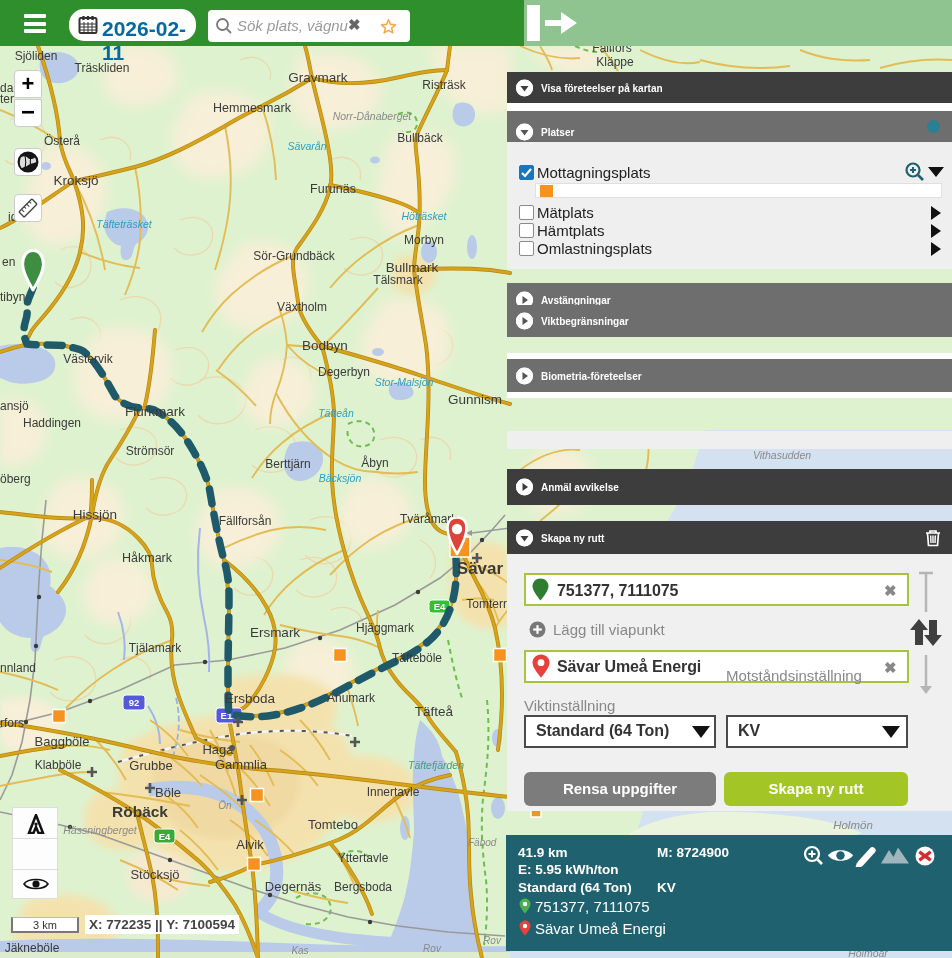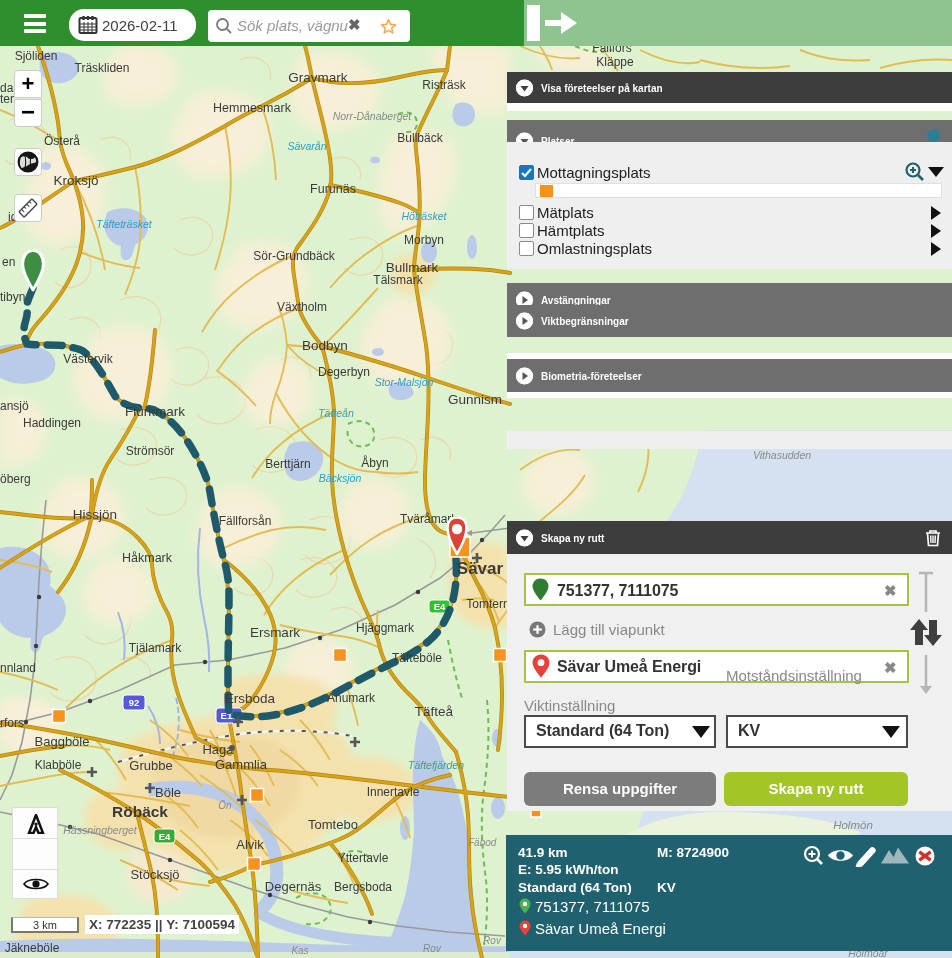--- a/index.html
+++ b/index.html
@@ -5,21 +5,21 @@
 * { margin:0; padding:0; box-sizing:border-box; }
 html,body { width:952px; height:958px; overflow:hidden; font-family:"Liberation Sans",sans-serif; }
 #stage { position:relative; width:952px; height:958px; overflow:hidden; background:#ddf2d0; }
 #mapsvg { position:absolute; left:0; top:0; }
 
 #hdr { position:absolute; left:0; top:0; width:952px; height:46px; z-index:30; }
 #hdrL { position:absolute; left:0; top:0; width:524px; height:46px; background:#2f8f2d; }
 #hdrR { position:absolute; left:524px; top:0; width:428px; height:46px; background:#8fc38f; }
 .hbar { position:absolute; left:24px; width:22px; height:4px; background:#fff; border-radius:1px; }
 #datebox { position:absolute; left:69px; top:9px; width:127px; height:32px; background:#fff; border-radius:15px; z-index:31; }
-#datetxt { position:absolute; left:33px; top:8px; font-size:15px; font-weight:normal; color:#404040; }
+#datetxt { position:absolute; left:33px; top:8px; font-size:21px; font-weight:bold; color:#0369a1; }
 #searchbox { position:absolute; left:208px; top:10px; width:202px; height:32px; background:#fff; border-radius:4px; z-index:31; }
 #ph { position:absolute; left:29px; top:7px; font-size:15px; font-style:italic; color:#9a9a9a; }
 #sx { position:absolute; left:140px; top:6px; font-size:15px; font-weight:bold; color:#666; font-style:normal;}
 #wbar { position:absolute; left:527px; top:5px; width:13px; height:36px; background:#fff; z-index:31; }
 
 .bar { position:absolute; left:507px; width:445px; color:#fff; font-weight:bold; font-size:10px; z-index:20; }
 .bar .t { position:absolute; left:34px; top:50%; transform:translateY(-50%); }
 .circ { position:absolute; left:9px; top:50%; transform:translateY(-50%); width:17px; height:17px; background:#fff; border-radius:50%; }
 .circ svg { position:absolute; left:0; top:0; }
 .dark { background:#3d3d3d; }
@@ -455,21 +455,21 @@
 <div class="bar dark" style="top:72px;height:31px">
       <span class="circ">
         <svg width="17" height="17">
           <circle cx="8.5" cy="8.5" r="8.5" fill="#fff"></circle>
           <path d="M4.5 6.5 L12.5 6.5 L8.5 12 Z" fill="#3d3d3d"></path>
         </svg>
       </span>
       <span class="t">Visa företeelser på kartan</span>
     </div>
 <div class="wgap" style="top:103px;height:8px"></div>
-<div class="bar mid" style="top:120px;height:41px">
+<div class="bar mid" style="top:111px;height:41px">
       <span class="circ">
         <svg width="17" height="17">
           <circle cx="8.5" cy="8.5" r="8.5" fill="#fff"></circle>
           <path d="M4.5 6.5 L12.5 6.5 L8.5 12 Z" fill="#555"></path>
         </svg>
       </span>
       <span class="t">Platser</span>
   <svg width="15" height="15" style="position:absolute;right:11px;top:8px">
         <circle cx="7.5" cy="7.5" r="6.5" fill="#2a7f95"></circle>
       </svg>
@@ -532,20 +532,29 @@
       <span class="circ">
         <svg width="17" height="17">
           <circle cx="8.5" cy="8.5" r="8.5" fill="#fff"></circle>
           <path d="M6.5 4.5 L12 8.5 L6.5 12.5 Z" fill="#555"></path>
         </svg>
       </span>
       <span class="t">Biometria-företeelser</span>
     </div>
 <div class="wgap" style="top:392px;height:6px"></div>
 <div class="lgt" style="top:431px;height:18px"></div>
+<div class="bar dark" style="top:469px;height:36px">
+      <span class="circ">
+        <svg width="17" height="17">
+          <circle cx="8.5" cy="8.5" r="8.5" fill="#fff"></circle>
+          <path d="M6.5 4.5 L12 8.5 L6.5 12.5 Z" fill="#3d3d3d"></path>
+        </svg>
+      </span>
+      <span class="t">Anmäl avvikelse</span>
+    </div>
 <div class="bar dark" style="top:521px;height:33px">
       <span class="circ">
         <svg width="17" height="17">
           <circle cx="8.5" cy="8.5" r="8.5" fill="#fff"></circle>
           <path d="M4.5 6.5 L12.5 6.5 L8.5 12 Z" fill="#3d3d3d"></path>
         </svg>
       </span>
       <span class="t">Skapa ny rutt</span>
   <svg width="18" height="19" style="position:absolute;right:10px;top:7px" viewBox="0 0 18 19">
         <path d="M2 5 L16 5 M6 5 L6 3 L12 3 L12 5 M3.5 5 L4.5 17.5 L13.5 17.5 L14.5 5" fill="none" stroke="#fff" stroke-width="1.7"></path>

